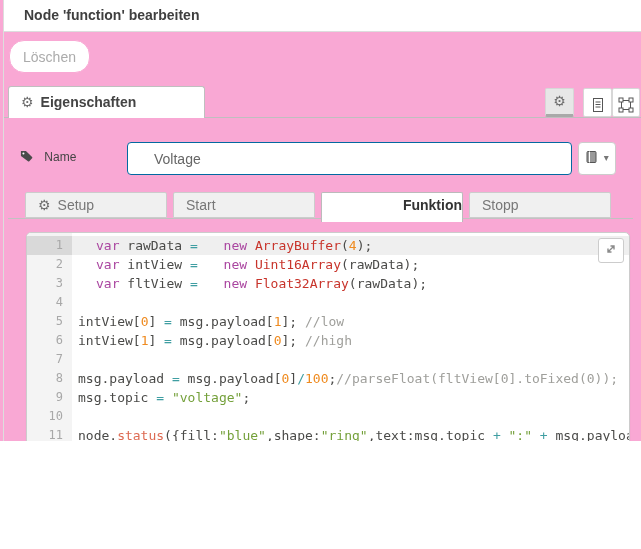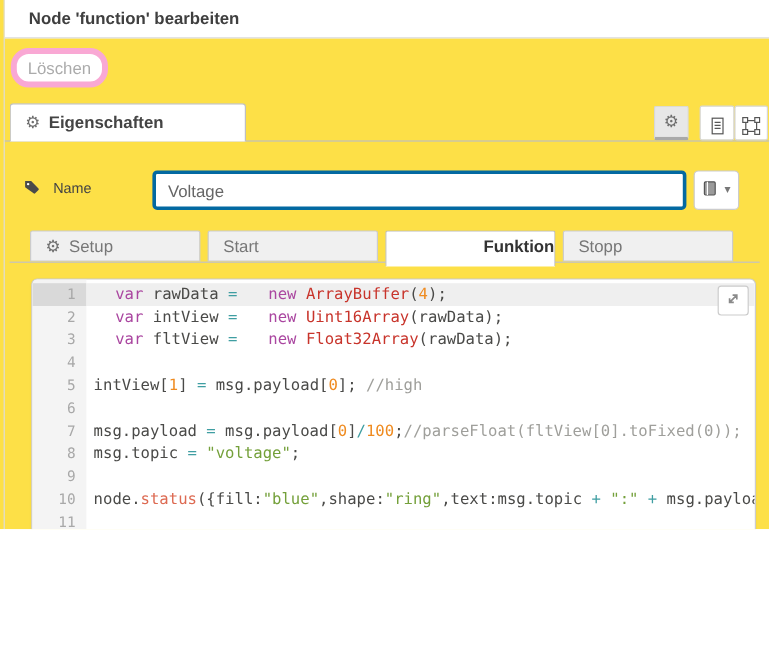--- a/index.html
+++ b/index.html
@@ -1,47 +1,47 @@
 <!DOCTYPE html>
 <html style="--c-primary_button: #ad1625; --c-keyword: #aa46a0; --c-class: #c8342b; --c-function: #dd6a52; --c-number: #ef8b20; --c-string: #74a03a; --c-comment: #9f9f9b; --c-operator: #3f9ea2; --c-plain: #4a4a48;"><head>
 <meta charset="utf-8">
 <style>
   html,body{margin:0;padding:0;background:#fff;}
-  .stage{position:relative;width:641px;height:441px;background:#fde047;overflow:hidden;
+  .stage{position:relative;width:641px;height:441px;background:#f9a8d4;overflow:hidden;
          font-family:"Liberation Sans",sans-serif;color:#444;}
   .left-edge{position:absolute;left:3px;top:0;width:1px;height:549px;background:#ddd;}
 
   
   .hdr{position:absolute;left:4px;top:0;right:0;height:31px;border-bottom:1px solid #ddd;background:#fff;}
   .hdr-title{position:absolute;left:20px;top:0;line-height:31px;font-size:14px;font-weight:bold;color:#3f3f3f;}
 
   
   .btn{position:absolute;top:40px;height:33px;box-sizing:border-box;background:#fff;
-       border:5px solid #f9a8d4;border-radius:15px;font-size:14px;font-family:inherit;cursor:pointer;}
+       border:1px solid #f9a8d4;border-radius:15px;font-size:14px;font-family:inherit;cursor:pointer;}
   .btn-delete{left:9px;width:81px;color:#ababab;}
   .btn-cancel{left:451px;width:97px;color:#8a8a8a;}
   .btn-done{left:566px;width:68px;background:var(--c-primary_button,#ad1625);border-color:var(--c-primary_button,#ad1625);color:#fff;}
 
   
   .props-line{position:absolute;left:4px;right:0;top:117px;height:1px;background:#bfbfbf;}
   .props-tab{position:absolute;left:8px;top:86px;width:197px;height:32px;box-sizing:border-box;
              background:#fff;border:1px solid #bfbfbf;border-bottom:none;border-radius:3px 3px 0 0;
              z-index:2;line-height:30px;padding-left:12px;font-size:14px;font-weight:bold;color:#444;cursor:pointer;}
   .gear-glyph{color:#6e6e6e;margin-right:7px;font-weight:normal;}
   .tb{position:absolute;top:88px;width:29px;height:29px;box-sizing:border-box;background:#fff;
       border:1px solid #d7d7d7;border-radius:2px;padding:0;cursor:pointer;text-align:center;}
   .tb.selected{background:#e7e7e7;border-bottom:3px solid #a9a9a9;}
   .tb .gear-glyph{margin:0;font-size:14px;line-height:25px;}
   .tb svg{vertical-align:middle;margin-top:5px;}
 
   
   .name-label{position:absolute;left:20px;top:150px;font-size:12px;color:#444;}
   .name-label svg{vertical-align:-2px;margin-right:8px;}
   .name-input{position:absolute;left:127px;top:142px;width:445px;height:33px;box-sizing:border-box;
-              border:3px solid #0369a1;border-radius:4px;padding:0 10px;font-size:14px;color:#666;
+              border:1px solid #0369a1;border-radius:4px;padding:0 26px;font-size:14px;color:#666;
               font-family:inherit;background:#fff;}
   .lib-btn{position:absolute;left:578px;top:142px;width:38px;height:33px;box-sizing:border-box;
            background:#fff;border:1px solid #ccc;border-radius:4px;cursor:pointer;padding:0;}
   .lib-btn .caret{font-size:10px;color:#777;vertical-align:3px;margin-left:2px;}
 
   
   .ftab-line{position:absolute;left:8px;top:218px;width:625px;height:1px;background:#c2c2c2;}
   .ftab{position:absolute;top:192px;width:142px;height:26px;box-sizing:border-box;background:#f0f0f0;
         border:1px solid #ccc;border-radius:2px 2px 0 0;line-height:24px;padding-left:12px;
         font-size:14px;color:#777;cursor:pointer;z-index:1;overflow:hidden;white-space:nowrap;}
@@ -161,20 +161,21 @@
         <div class="gut">10</div>
         <div class="gut">11</div>
         <div class="gut">12</div>
         <div class="gut">13</div>
       </div>
     <div class="codearea">
         <div class="cline active"><span class="tk-k">var</span><span class="tk-t"> rawData </span><span class="tk-o">=</span><span class="tk-t"> </span><span class="tk-k">new</span><span class="tk-t"> </span><span class="tk-c">ArrayBuffer</span><span class="tk-t">(</span><span class="tk-n">4</span><span class="tk-t">);</span></div>
         <div class="cline"><span class="tk-k">var</span><span class="tk-t"> intView </span><span class="tk-o">=</span><span class="tk-t"> </span><span class="tk-k">new</span><span class="tk-t"> </span><span class="tk-c">Uint16Array</span><span class="tk-t">(rawData);</span></div>
         <div class="cline"><span class="tk-k">var</span><span class="tk-t"> fltView </span><span class="tk-o">=</span><span class="tk-t"> </span><span class="tk-k">new</span><span class="tk-t"> </span><span class="tk-c">Float32Array</span><span class="tk-t">(rawData);</span></div>
         <div class="cline"></div>
+        <div class="cline"><span class="tk-t">intView[</span><span class="tk-n">0</span><span class="tk-t">] </span><span class="tk-o">=</span><span class="tk-t"> msg.payload[</span><span class="tk-n">1</span><span class="tk-t">]; </span><span class="tk-m">//low</span></div>
         <div class="cline"><span class="tk-t">intView[</span><span class="tk-n">1</span><span class="tk-t">] </span><span class="tk-o">=</span><span class="tk-t"> msg.payload[</span><span class="tk-n">0</span><span class="tk-t">]; </span><span class="tk-m">//high</span></div>
         <div class="cline"></div>
         <div class="cline"><span class="tk-t">msg.payload </span><span class="tk-o">=</span><span class="tk-t"> msg.payload[</span><span class="tk-n">0</span><span class="tk-t">]</span><span class="tk-o">/</span><span class="tk-n">100</span><span class="tk-t">;</span><span class="tk-m">//parseFloat(fltView[0].toFixed(0));</span></div>
         <div class="cline"><span class="tk-t">msg.topic </span><span class="tk-o">=</span><span class="tk-t"> </span><span class="tk-s">"voltage"</span><span class="tk-t">;</span></div>
         <div class="cline"></div>
         <div class="cline"><span class="tk-t">node.</span><span class="tk-f">status</span><span class="tk-t">({fill:</span><span class="tk-s">"blue"</span><span class="tk-t">,shape:</span><span class="tk-s">"ring"</span><span class="tk-t">,text:msg.topic </span><span class="tk-o">+</span><span class="tk-t"> </span><span class="tk-s">":"</span><span class="tk-t"> </span><span class="tk-o">+</span><span class="tk-t"> msg.payloa</span></div>
         <div class="cline"></div>
         <div class="cline"><span class="tk-k">return</span><span class="tk-t"> msg;</span></div>
       </div>
     <button class="xpand">

